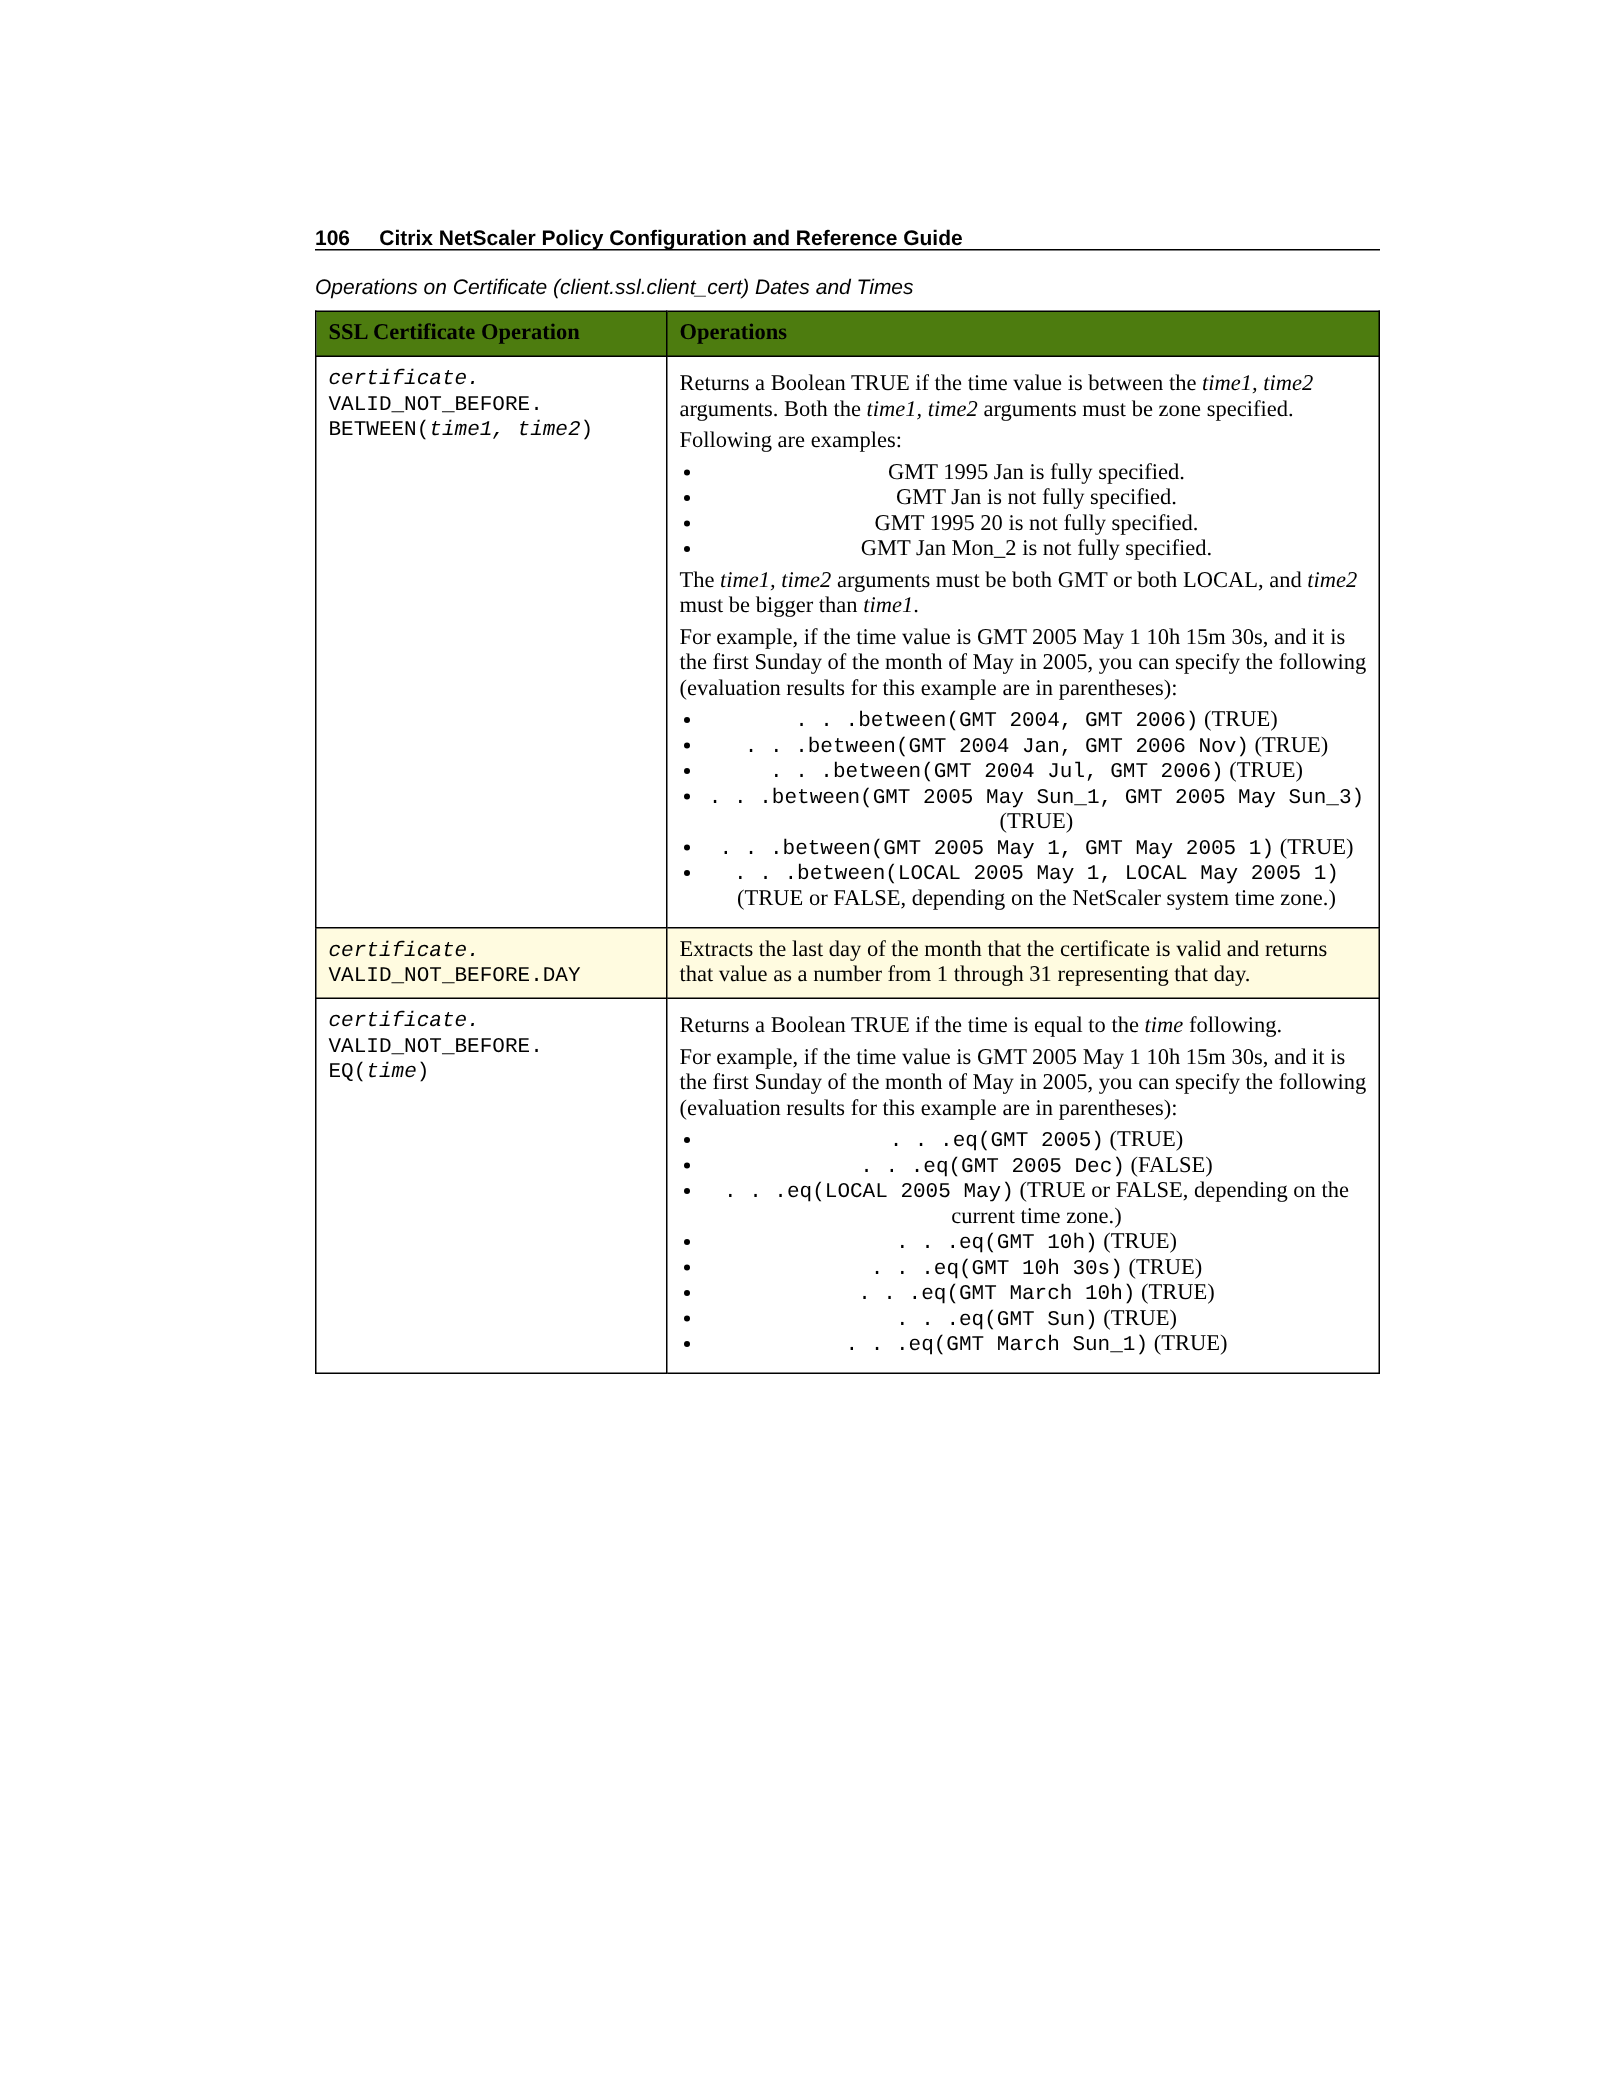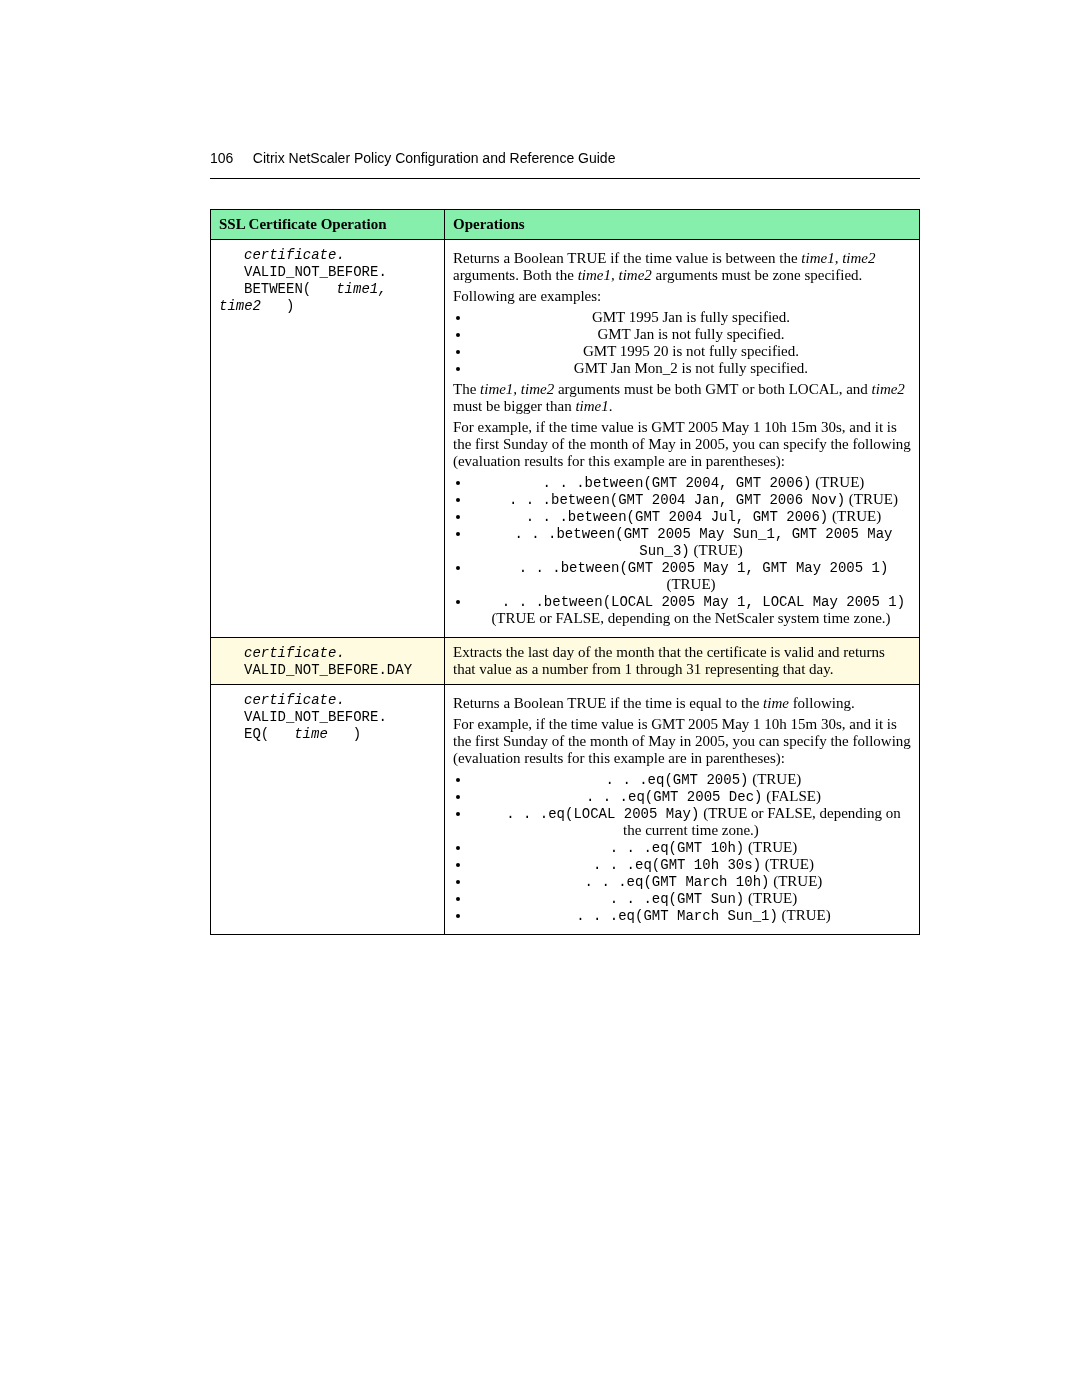--- a/index.html
+++ b/index.html
@@ -9,24 +9,25 @@
     font-family: "Times New Roman", Times, serif;
     font-size: 15px;
     color: #000;
     width: 1080px;
   }
   .page {
     padding: 150px 160px 80px 210px;
   }
   .header-line {
     border-bottom: 1px solid #000;
-    padding-bottom: 12px;
-    margin-bottom: 30px;
+    padding-bottom: 0;
+    margin-bottom: 16px;
     font-family: Arial, Helvetica, sans-serif;
     font-size: 14px;
+    font-weight: bold;
   }
   .caption {
     font-family: Arial, Helvetica, sans-serif;
     font-style: italic;
     font-size: 14px;
     margin-bottom: 8px;
   }
   table {
     border-collapse: collapse;
     width: 100%;
@@ -36,26 +37,25 @@
   col.desc { width: 67%; }
   th, td {
     border: 1px solid #000;
     padding: 6px 8px;
     vertical-align: top;
     text-align: left;
   }
   th {
     font-family: "Times New Roman", Times, serif;
     font-weight: bold;
-    background: #86efac;
+    background: #4d7c0f;
   }
   .mono {
     font-family: "Courier New", Courier, monospace;
     font-size: 14px;
-    margin-left: 25px;
   }
   .italic { font-style: italic; }
   .hl { background: #fffbe0; }
   ul {
     margin: 4px 0 4px 0;
     padding-left: 18px;
     text-align: center;
   }
   li {
     margin: 0;
@@ -65,20 +65,21 @@
 </style>
 </head>
 <body>
 
 <div class="page">
 
   <div class="header-line">
     <span>106</span>&nbsp;&nbsp;&nbsp;&nbsp;&nbsp;<span>Citrix NetScaler Policy Configuration and Reference Guide</span>
   </div>
 
+  <div class="caption">Operations on Certificate (client.ssl.client_cert) Dates and Times</div>
 
   <table>
     <colgroup>
         <col class="op">
         <col class="desc">
       </colgroup>
     <thead>
       <tr>
         <th>SSL Certificate Operation</th>
         <th>Operations</th>

